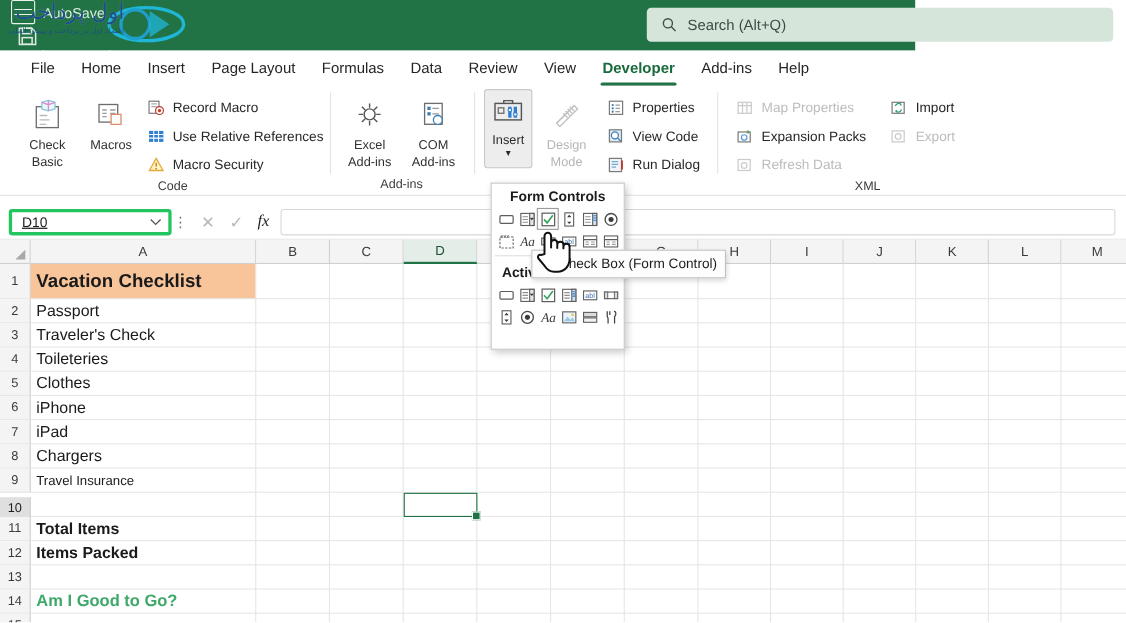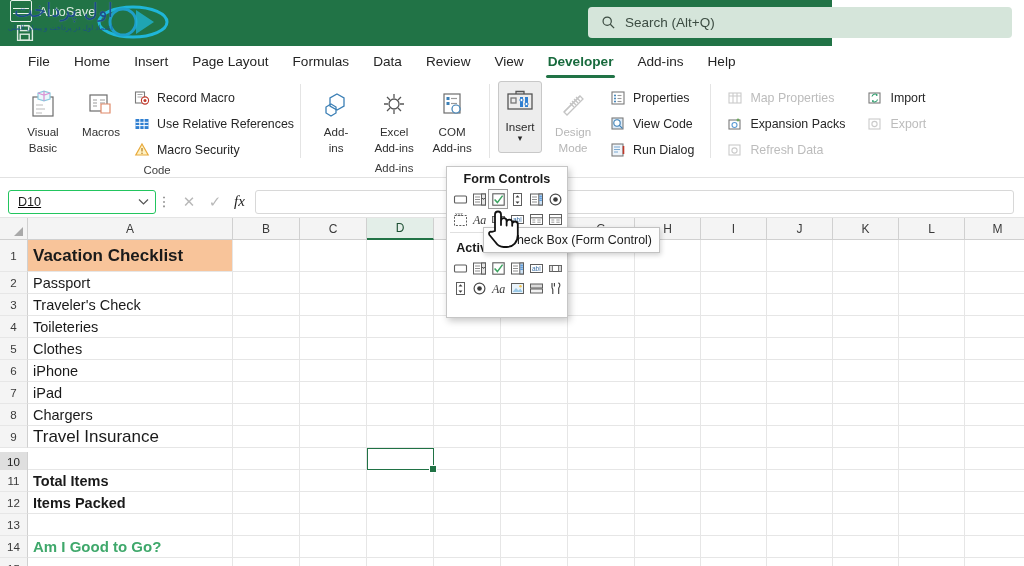--- a/index.html
+++ b/index.html
@@ -120,21 +120,21 @@
   }
   .insert-wrap .tx { font-size: 11.6px; color: #2a2a2a; margin-top: 2px; }
   .insert-wrap .caret { font-size: 9px; color: #2a2a2a; line-height: 9px; margin-top: 1px; }
 
   
   .fbar {
     position: absolute; top: 186px; left: 0; width: 1024px; height: 32px; background: #fff;
     display: flex; align-items: center; border-bottom: 1px solid #e4e4e4;
   }
   .namebox {
-    margin-left: 8px; width: 148px; height: 24px; border: 1px solid #22c55e; border-radius: 3px;
+    margin-left: 8px; width: 148px; height: 24px; border: 3px solid #22c55e; border-radius: 3px;
     display: flex; align-items: center; padding: 0 6px 0 9px; background: #fff; text-decoration: underline;
   }
   .namebox .nb-val { font-size: 12.6px; color: #1c1c1c; flex: 1; }
   .dots { width: 16px; text-align: center; color: #6d6d6d; font-size: 13px; letter-spacing: 0; }
   .fb-icons { display: flex; align-items: center; gap: 12px; padding: 0 10px; }
   .fb-ic { font-size: 15px; color: #b8b8b8; width: 14px; text-align: center; }
   .fb-fx { font-size: 15px; color: #222; font-style: italic; font-family: Liberation Serif, serif; }
   .fb-input {
     flex: 1; height: 24px; border: 1px solid #d8d8d8; border-radius: 3px; margin-right: 10px;
     background: #fff;
@@ -268,21 +268,21 @@
         <div class="group-body">
           <div class="bigbtn">
             <div class="ic">
               <svg width="32" height="30" viewBox="0 0 32 30" fill="none" stroke="#6d6d6d" stroke-width="1.2">
                 <rect x="6" y="7" width="20" height="19"></rect>
                 <path d="M9 15h7M9 19h9M9 23h6" stroke="#b9b9b9"></path>
                 <path d="M11 3l6-1.8 6 1.8v6l-6 1.8L11 9z" stroke="#8ac9de" fill="#eaf7fb"></path>
                 <path d="M17 1.2v9.6M11 3l6 2.2 6-2.2" stroke="#d98ad0"></path>
               </svg>
             </div>
-            <div class="tx">Visual</div>
+            <div class="tx">Check</div>
             <div class="tx">Basic</div>
           </div>
           <div class="bigbtn">
             <div class="ic">
               <svg width="32" height="30" viewBox="0 0 32 30" fill="none" stroke="#6d6d6d" stroke-width="1.2">
                 <rect x="5" y="5" width="17" height="16"></rect>
                 <path d="M8 10h4M8 13h4M8 16h4" stroke="#9c9c9c"></path>
                 <path d="M15 10h5M15 13h5" stroke="#9c9c9c"></path>
                 <path d="M16 14h9v9h-9z" stroke="#e08a6a" fill="#fff"></path>
               </svg>
@@ -322,30 +322,20 @@
             </div>
           </div>
         </div>
         <div class="group-label">Code</div>
       </div>
 
       <div class="group-sep"></div>
 
       <div class="group" style="margin-left:6px;">
         <div class="group-body">
-          <div class="bigbtn">
-            <div class="ic">
-              <svg width="32" height="30" viewBox="0 0 32 30" fill="none" stroke="#3b7fb5" stroke-width="1.3">
-                <path d="M17 4l7 4v8l-7 4-7-4V8z"></path>
-                  <path d="M11 14l5 3v6l-5 3-5-3v-6z"></path>
-              </svg>
-            </div>
-            <div class="tx">Add-</div>
-            <div class="tx">ins</div>
-          </div>
           <div class="bigbtn">
             <div class="ic">
               <svg width="32" height="30" viewBox="0 0 32 30" fill="none" stroke="#555" stroke-width="1.3">
                 <circle cx="16" cy="14" r="5"></circle>
                 <path d="M16 4v4M16 20v4M6 14h4M22 14h4M9 7l3 3M20 18l3 3M23 7l-3 3M12 18l-3 3"></path>
               </svg>
             </div>
             <div class="tx">Excel</div>
             <div class="tx">Add-ins</div>
           </div>
@@ -486,20 +476,21 @@
               <span class="ic">
                 <svg width="16" height="16" viewBox="0 0 16 16" fill="none" stroke="#cacaca" stroke-width="1.1">
                   <rect x="2" y="3" width="11" height="10"></rect>
                     <circle cx="7.5" cy="8" r="2.6"></circle>
                 </svg>
               </span>
               <span>Export</span>
             </div>
           </div>
         </div>
+        <div class="group-label" style="margin-left:40px;">XML</div>
       </div>
 
     </div>
   </div>
 
   <div class="fbar">
     <div class="namebox">
       <span class="nb-val">D10</span>
       <svg width="11" height="8" viewBox="0 0 11 8">
         <path d="M1 1.5L5.5 6 10 1.5" fill="none" stroke="#555" stroke-width="1.2"></path>
@@ -649,21 +640,21 @@
         </div>
         <div class="cell" style="left: 0px; top: 120px; width: 204px; height: 21px; color: rgb(26, 26, 26); font-size: 14.5px;">
           <span>iPhone</span>
         </div>
         <div class="cell" style="left: 0px; top: 142px; width: 204px; height: 21px; color: rgb(26, 26, 26); font-size: 14.5px;">
           <span>iPad</span>
         </div>
         <div class="cell" style="left: 0px; top: 164px; width: 204px; height: 21px; color: rgb(26, 26, 26); font-size: 14.5px;">
           <span>Chargers</span>
         </div>
-        <div class="cell" style="left: 0px; top: 186px; width: 204px; height: 21px; color: rgb(26, 26, 26); font-size: 17px;">
+        <div class="cell" style="left: 0px; top: 186px; width: 204px; height: 21px; color: rgb(26, 26, 26); font-size: 12px;">
           <span>Travel Insurance</span>
         </div>
         <div class="cell b" style="left: 0px; top: 252px; width: 204px; height: 21px; color: rgb(26, 26, 26); font-size: 14.5px;">
           <span>Items Packed</span>
         </div>
         <div class="cell b" style="left: 0px; top: 230px; width: 204px; height: 21px; color: rgb(26, 26, 26); font-size: 14.5px;">
           <span>Total Items</span>
         </div>
         <div class="cell b" style="left: 0px; top: 296px; width: 204px; height: 21px; color: rgb(63, 168, 107); font-size: 15px;">
           <span>Am I Good to Go?</span>

